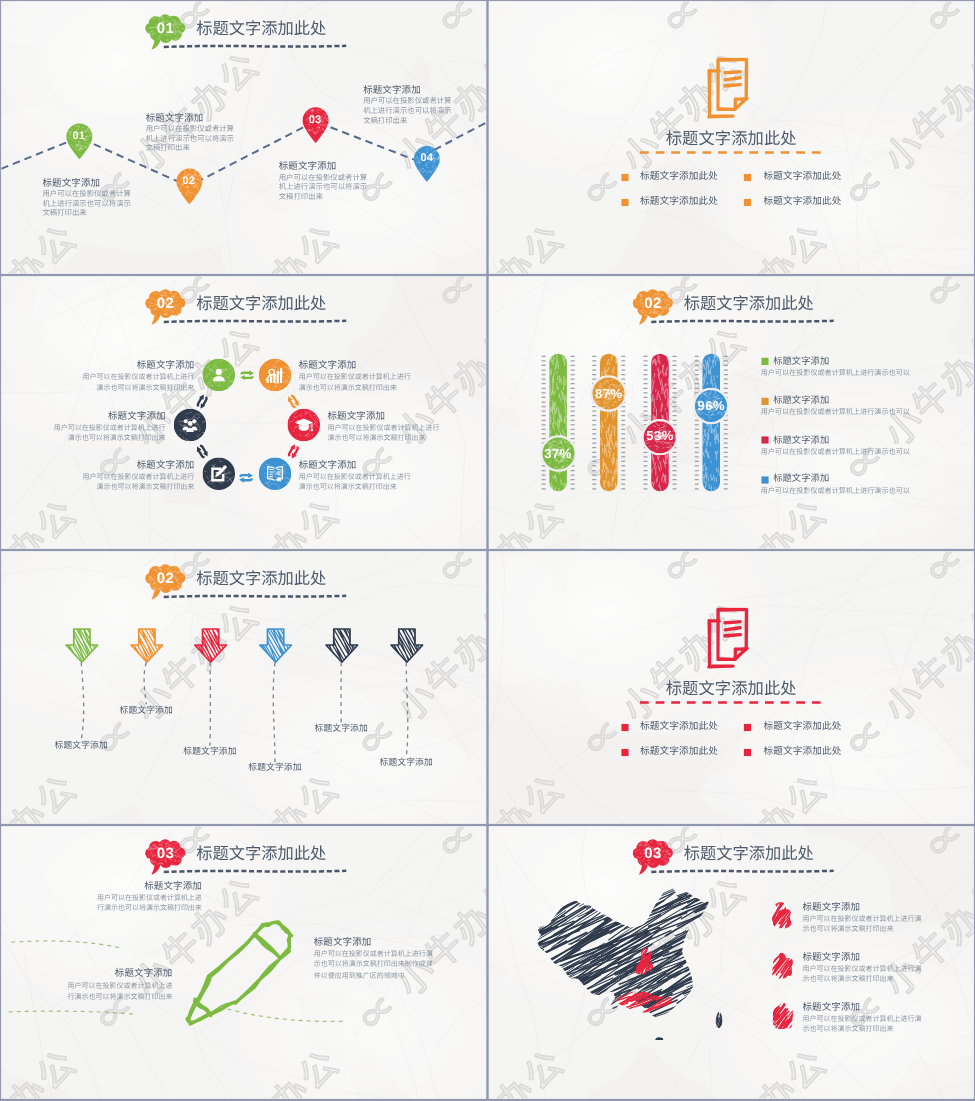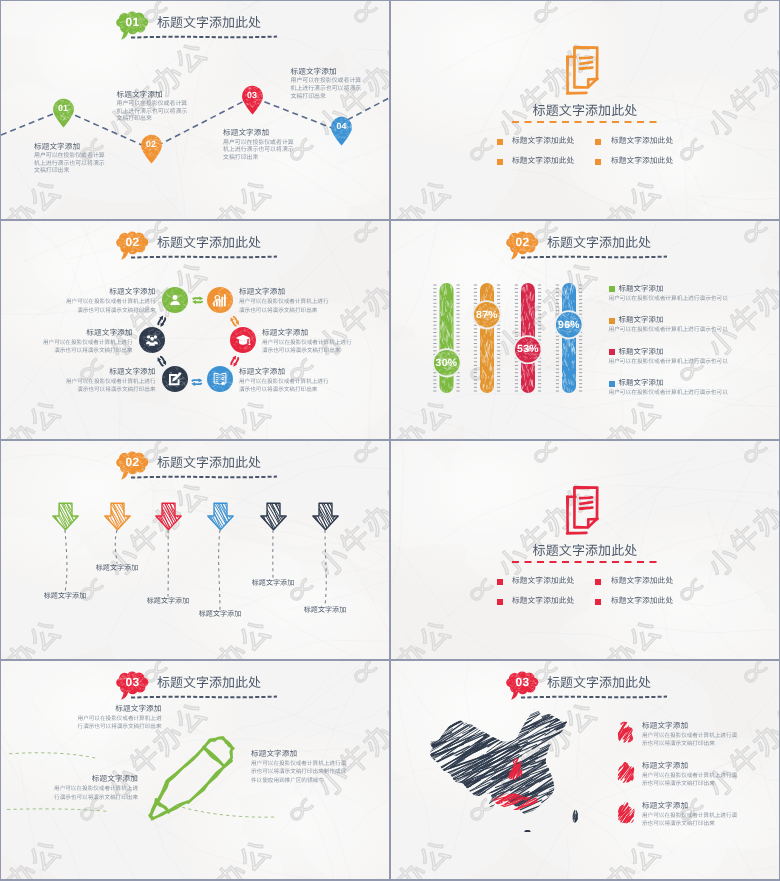--- a/index.html
+++ b/index.html
@@ -588,21 +588,21 @@
           <path d="M171.1 104.5l0.1 2.5M172.0 160.3l0.3 4.8M178.5 95.0l0.5 2.9M175.5 160.7l0.4 2.8M181.9 153.6l0.8 2.7M177.4 75.3l0.1 3.2M175.0 84.8l-0.3 1.6M181.7 140.0l0.3 1.6M174.4 153.3l0.2 1.9M179.3 85.5l0.0 3.3M181.8 128.5l0.4 1.9M172.3 126.9l-1.7 4.9M180.2 122.0l0.5 2.2M173.6 94.3l-0.6 3.0M180.3 79.9l0.1 3.4M177.6 158.3l0.6 4.3M180.3 63.5l0.1 4.9M182.8 79.6l0.1 1.3M172.5 170.3l0.6 2.8M171.1 67.0l0.1 4.1M175.6 116.9l1.0 3.2M183.5 153.5l0.7 3.6M181.7 99.2l-1.3 4.8M181.5 120.1l0.2 3.7M172.7 82.1l-0.8 5.3M178.1 167.8l0.5 5.7M175.4 68.7l-1.8 6.0M185.0 112.5l1.5 4.6M182.3 141.6l-0.3 5.3M172.9 149.6l-0.8 2.3M179.2 161.2l-0.6 1.9M181.6 63.5l-0.4 1.4M178.2 118.9l-0.4 6.0M183.4 128.1l0.7 4.3M178.1 72.3l-1.7 5.8M179.5 68.1l-0.3 2.0M178.2 82.9l-0.4 3.3M182.0 126.0l1.5 5.2M179.6 112.9l0.5 2.8M178.7 122.0l-0.2 3.8M181.7 123.2l0.9 3.6M173.9 138.9l1.4 5.8M174.0 163.9l-0.2 2.3M175.8 125.9l0.2 4.9M180.9 127.9l0.4 1.2M173.8 156.7l-1.6 5.1M171.7 132.7l-0.6 2.7M178.6 79.4l-1.1 3.4M174.8 140.0l1.7 5.5M183.8 111.1l-0.0 3.8M173.6 159.0l0.5 3.1M171.0 63.1l-0.6 6.2M180.0 102.5l-0.7 3.7M181.1 140.2l0.4 2.1M173.8 166.8l-0.6 2.3M174.8 125.3l0.1 4.1M175.1 130.0l-1.1 3.3M181.0 130.8l0.7 3.1M184.3 157.6l0.1 2.0M173.3 67.0l1.3 6.3M171.3 158.7l-1.0 3.9M180.6 63.3l-0.6 5.4M171.5 96.1l-1.1 5.6M171.2 68.0l0.1 5.0M179.1 67.0l0.5 5.9M175.9 95.2l-1.7 6.1M183.5 171.9l0.6 5.9M181.5 106.8l0.2 2.1M183.3 139.9l-0.3 1.5M177.7 118.9l0.9 6.0M171.2 152.5l0.5 3.0M172.7 130.1l-0.9 2.8M175.7 115.9l-1.3 4.2M182.3 112.5l-0.5 4.4M181.6 127.4l-0.4 3.1M181.0 85.3l0.9 5.4M181.5 114.3l1.9 6.1M183.7 131.6l-0.1 1.3M181.5 68.2l-0.0 3.1M171.0 165.6l0.7 2.4M175.9 166.4l1.0 3.5M180.3 96.1l-0.7 2.5M171.4 94.6l-1.0 3.5M173.2 122.9l-0.3 2.6M180.8 168.9l0.2 3.5M177.9 114.5l-0.3 3.3M176.3 99.2l-0.3 3.8M174.7 157.4l-0.2 2.7M174.3 70.0l0.1 1.4M181.8 160.9l0.5 3.3M178.6 83.2l-0.1 1.8M183.8 103.5l0.5 5.4M177.7 147.9l0.1 1.3M174.0 113.1l1.2 5.6M172.0 70.4l0.9 3.7M174.0 137.8l-1.0 3.0M176.3 121.0l-0.4 3.7M182.5 125.6l0.5 2.6M172.8 99.2l1.0 4.4M173.5 151.8l0.1 3.8M174.6 75.2l-0.9 6.0M173.2 126.1l0.3 1.2M178.1 107.6l-0.5 4.0M171.1 151.7l0.7 3.6M176.0 72.0l-0.2 5.7M181.6 98.2l-0.8 5.9M172.1 90.7l-0.0 1.7M179.6 122.9l1.7 6.1M175.5 69.1l0.5 3.7M183.7 126.6l-0.9 2.7M182.7 64.3l-0.1 3.1M183.2 95.8l0.7 4.3M171.4 140.6l1.0 3.5M173.9 112.5l0.3 4.0M176.1 64.8l1.1 3.5M181.4 127.6l-0.8 3.1M184.5 64.9l1.0 3.5M176.2 108.2l-1.3 5.6M180.5 99.9l-0.7 3.7M175.9 90.6l-0.6 2.5M182.8 100.2l-1.1 3.8M183.7 105.6l0.4 3.0M182.2 88.7l-0.7 2.3M172.8 78.4l-1.1 4.8M172.2 122.6l1.3 5.7M177.3 133.0l0.0 2.5M184.9 116.1l1.3 4.5M179.8 159.0l1.0 4.9M175.3 67.0l-0.7 5.5M175.2 132.8l-1.0 3.3" stroke="#fff" stroke-width="0.85" fill="none" stroke-linecap="round"></path>
         </g>
       </svg>
 <div style="position:absolute;left:40.7px;top:127.4px;width:29.6px;height:29.6px;">
   <svg width="29.6" height="29.6" viewBox="0 0 30 30">
           <circle cx="15" cy="15" r="13.9" fill="#7dba42" stroke="#eeeeee" stroke-width="1.8"></circle>
   <g opacity="0.42">
             <path d="M7.3 5.7l1.3 0.8M7.0 15.6l0.8 -1.3M14.8 15.5l1.7 0.0M25.6 18.6l2.0 -1.8M6.9 11.5l2.2 -1.7M19.1 3.5l2.0 2.5M27.8 11.8l3.0 0.6M24.0 7.7l2.8 -0.7M12.2 4.9l2.3 1.7M12.4 13.2l0.8 -0.5M21.9 24.2l1.1 0.2M17.5 17.5l2.7 -1.0M21.1 20.1l1.6 1.5M14.8 16.6l1.7 0.8M7.1 12.0l2.8 0.2M8.1 10.9l2.1 -2.3M16.7 5.1l1.5 2.8M21.7 14.4l1.6 2.7M14.8 15.2l1.7 1.7M23.7 19.1l3.1 0.6M18.7 17.4l1.5 -0.4M16.4 15.5l1.0 1.4M15.2 4.4l2.1 1.7M10.2 7.7l1.6 1.6M10.2 5.2l0.6 -0.6M15.6 15.0l2.5 0.9M15.4 14.3l1.7 -0.6M15.3 6.9l1.6 -0.4M12.3 25.6l2.0 1.1M11.9 15.8l2.2 1.0M16.9 11.6l2.5 0.9M9.5 5.7l2.7 -0.7M17.0 5.4l1.6 -2.8M6.7 14.6l3.2 0.3M17.5 25.8l2.4 -1.0M22.0 5.3l2.0 1.7M16.7 18.7l0.8 1.4M17.3 12.8l2.2 -1.4M5.0 6.3l1.1 -0.1M12.1 26.6l0.7 -0.7M16.7 16.3l3.1 0.1M14.0 16.5l1.4 -0.9M14.8 14.4l1.0 0.8M23.2 17.1l1.1 -0.5M15.9 27.1l2.4 -0.4M8.9 11.4l1.8 0.8M22.1 8.5l1.1 1.2M13.7 20.9l2.1 0.7M24.6 24.8l1.1 -0.0M17.3 20.2l1.6 0.9M13.3 19.6l1.0 -0.5M16.8 21.4l2.0 0.3M18.7 19.3l2.4 -1.0M17.8 17.6l2.4 0.6M15.8 10.2l3.1 0.7M9.1 10.6l1.5 0.2M23.2 12.3l1.0 -1.2M10.6 11.1l1.6 0.1M16.4 20.8l2.1 -1.0M18.0 19.1l2.7 2.0M13.6 10.8l1.6 -0.4M20.1 5.6l1.4 0.9M7.9 9.0l2.0 -2.5M18.2 26.5l0.9 0.1M18.3 17.7l0.9 -0.8M6.8 11.0l2.0 -2.6M14.1 12.4l2.9 -0.4M13.8 28.5l3.2 -0.6M22.5 11.1l2.3 -0.6M15.3 17.0l1.2 -0.7M15.5 13.4l1.4 1.5M22.2 12.0l1.3 -1.6M19.7 18.4l2.2 0.4M25.7 7.1l2.4 0.1M13.1 8.7l1.3 -0.5M14.6 23.2l2.7 -1.9M14.5 14.1l0.9 0.7M16.0 1.8l0.9 -1.8M5.7 12.0l0.9 0.2M18.4 10.4l1.2 -1.3M9.0 13.0l2.8 -0.2M12.2 20.6l2.6 0.6M11.8 19.5l0.9 0.2M13.6 15.4l3.2 -0.6M9.6 14.4l1.6 0.5M6.7 7.1l1.7 -0.2M5.8 7.0l0.9 0.5M18.0 25.6l0.9 -0.8M7.1 23.2l2.0 -1.4M11.1 10.4l1.1 0.9" stroke="#fff" stroke-width="0.7" fill="none" stroke-linecap="round"></path>
           </g>
         </svg>
-  <div style="position:absolute;left:0;top:9.6px;width:29.6px;text-align:center;font-size:10.4px;font-weight:bold;color:#fff;letter-spacing:0.4px;">30%</div></div>
+  <div style="position:absolute;left:0;top:9.6px;width:29.6px;text-align:center;font-size:10.4px;font-weight:bold;color:#fff;letter-spacing:0.4px;">37%</div></div>
 <div style="position:absolute;left:81.2px;top:79.1px;width:29.6px;height:29.6px;">
   <svg width="29.6" height="29.6" viewBox="0 0 30 30">
           <circle cx="15" cy="15" r="13.9" fill="#e2952f" stroke="#eeeeee" stroke-width="1.8"></circle>
   <g opacity="0.42">
             <path d="M11.3 7.7l1.0 -0.9M9.0 18.8l1.6 -2.6M13.1 23.2l1.1 -1.0M14.6 22.7l1.3 -1.8M14.6 15.7l1.8 -1.4M27.0 18.2l0.9 -1.3M14.9 10.4l0.6 0.5M22.8 20.1l2.9 -0.6M8.8 26.5l2.7 0.8M17.7 17.3l2.1 1.5M18.4 19.4l1.3 -0.5M8.9 10.2l1.2 -1.9M23.1 9.1l2.4 -0.8M11.4 22.6l1.0 -1.6M23.8 4.6l1.5 -1.4M23.2 21.0l1.1 -0.3M8.6 26.4l0.9 1.5M15.2 14.8l0.7 0.9M17.4 4.5l1.9 -2.0M7.5 11.6l1.9 1.5M20.6 21.6l1.2 0.5M26.9 16.5l1.4 2.0M10.8 17.9l1.0 1.4M10.0 16.0l1.2 -1.9M19.2 22.5l1.6 -1.0M13.0 4.9l1.9 -0.3M14.8 19.5l1.7 0.7M17.8 13.7l2.4 -1.4M15.2 15.0l0.6 1.1M23.1 12.2l1.8 -2.4M18.9 9.6l1.1 -1.5M14.2 14.3l2.0 -1.7M11.1 28.0l1.5 -3.0M14.6 14.5l2.1 -1.7M15.2 14.7l1.9 0.2M26.2 13.3l1.8 0.8M13.3 17.2l2.1 2.3M15.7 18.6l0.9 0.9M14.3 6.0l0.8 0.4M9.7 12.0l1.7 -1.2M8.9 13.9l1.8 -0.8M11.8 15.9l2.8 -0.3M12.4 14.2l1.7 0.1M15.1 15.0l0.8 1.3M11.3 23.1l0.8 0.4M14.0 15.8l2.8 -1.9M12.1 5.3l1.7 -1.0M7.1 9.6l2.0 0.3M2.9 20.6l2.2 0.9M18.9 17.0l3.1 -0.1M11.4 6.6l0.6 0.7M21.4 15.8l2.7 0.7M10.4 16.1l1.6 -2.7M9.9 11.6l2.2 2.1M18.5 14.7l1.3 -0.7M5.8 22.2l1.8 1.6M24.8 24.2l1.4 1.5M14.1 24.8l1.8 2.1M15.3 8.7l1.1 1.9M20.9 9.0l1.2 -1.2M17.5 24.2l1.5 0.5M4.1 22.1l1.4 -0.6M8.7 26.0l1.2 0.3M7.8 6.6l1.5 0.9M16.1 12.1l2.9 0.6M15.5 12.3l2.2 0.5M20.5 10.1l1.9 -0.2M14.8 17.9l2.5 -1.7M2.9 19.2l2.4 -0.0M12.2 11.2l1.2 0.4M6.9 8.9l1.7 -0.8M15.0 18.7l2.4 0.8M15.8 15.3l1.1 0.2M17.1 12.5l2.4 -0.3M26.3 8.3l0.6 1.2M25.6 14.4l1.8 2.7M16.0 17.0l1.5 1.2M15.7 15.2l2.3 -0.3M1.4 17.2l2.2 -1.1M12.9 19.5l1.4 0.3M16.7 8.0l3.3 -0.1M24.1 8.3l0.7 -0.5M10.3 15.6l1.4 -0.8M22.6 17.3l3.1 -0.8M9.2 26.7l2.4 -0.6M14.7 14.8l1.4 0.1M15.0 15.3l1.1 -0.8M3.3 10.8l1.4 0.8M16.0 10.7l0.8 1.4M6.6 20.7l0.7 1.2" stroke="#fff" stroke-width="0.7" fill="none" stroke-linecap="round"></path>
           </g>
         </svg>
   <div style="position:absolute;left:0;top:9.6px;width:29.6px;text-align:center;font-size:10.4px;font-weight:bold;color:#fff;letter-spacing:0.4px;">87%</div></div>
 <div style="position:absolute;left:122.2px;top:113.8px;width:29.6px;height:29.6px;">
   <svg width="29.6" height="29.6" viewBox="0 0 30 30">

